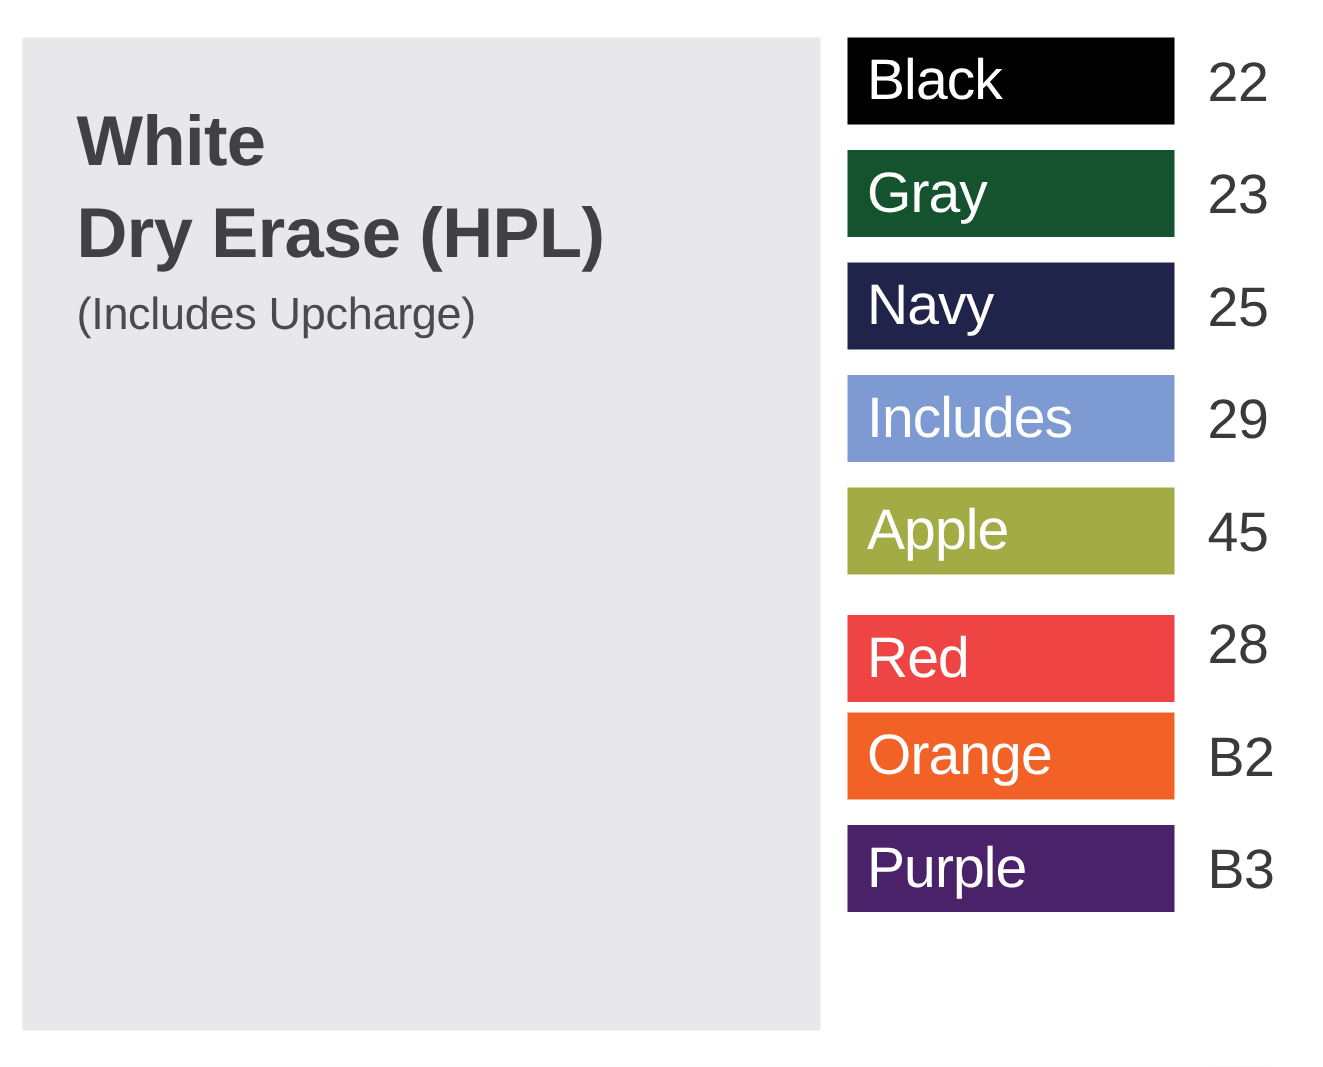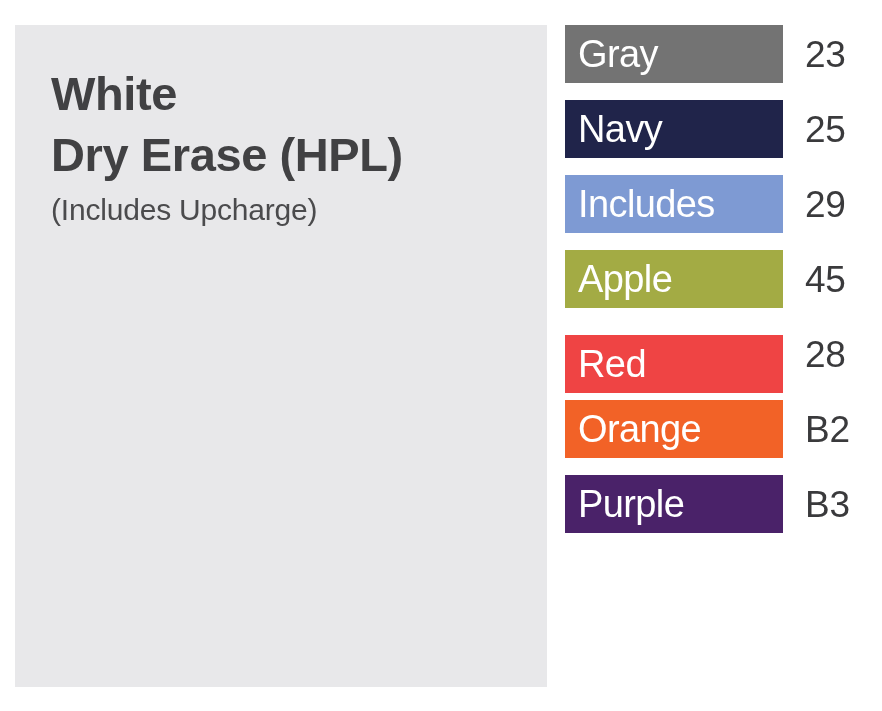--- a/index.html
+++ b/index.html
@@ -111,21 +111,27 @@
 <div id="root">
 
   <div class="info-panel">
     <h1 class="material-title">White
 Dry Erase (HPL)</h1>
     <p class="material-note">(Includes Upcharge)</p>
   </div>
 
   <div class="swatch-list">
       <div class="swatch-row">
-        <div class="swatch-chip" style="background: #737373;">
+        <div class="swatch-chip" style="background: rgb(0, 0, 0);">
+          <span class="swatch-label">Black</span>
+        </div>
+        <span class="swatch-code">22</span>
+      </div>
+      <div class="swatch-row">
+        <div class="swatch-chip" style="background: #14532d;">
           <span class="swatch-label">Gray</span>
         </div>
         <span class="swatch-code">23</span>
       </div>
       <div class="swatch-row">
         <div class="swatch-chip" style="background: rgb(32, 36, 74);">
           <span class="swatch-label">Navy</span>
         </div>
         <span class="swatch-code">25</span>
       </div>

